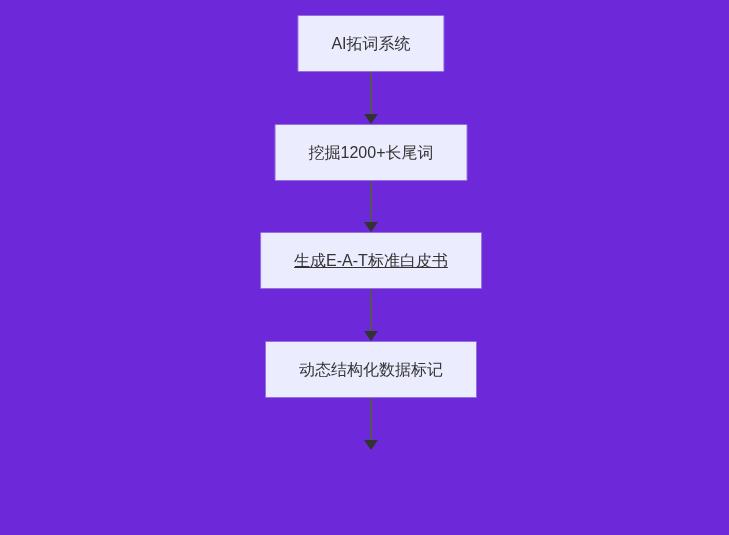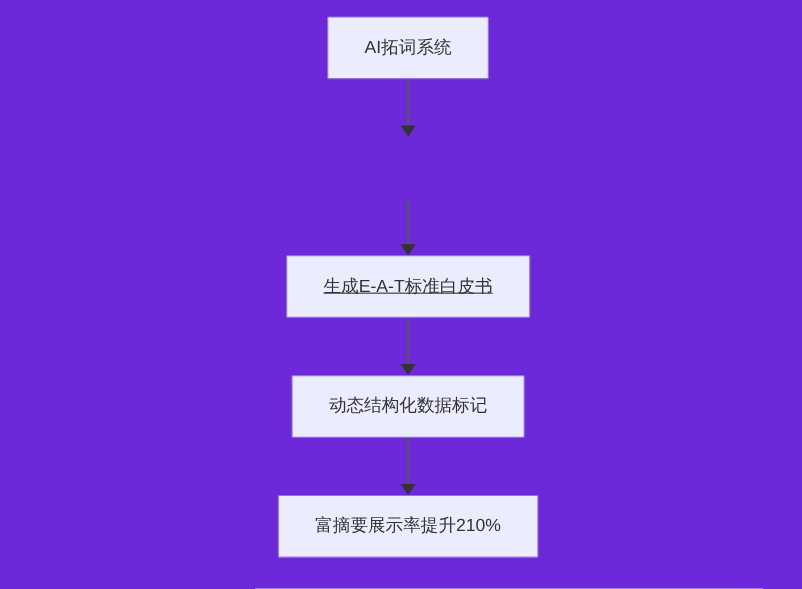--- a/index.html
+++ b/index.html
@@ -79,20 +79,23 @@
 
   <div class="node node-0">
     <span>AI拓词系统</span>
   </div>
 
   <div class="edge edge-0">
     <span class="shaft"></span>
     <span class="head"></span>
   </div>
 
+  <div class="node node-1">
+    <span>挖掘1200+长尾词</span>
+  </div>
 
   <div class="edge edge-1">
     <span class="shaft"></span>
     <span class="head"></span>
   </div>
 
   <div class="node node-2">
     <span>生成E-A-T标准白皮书</span>
   </div>
 
@@ -103,17 +106,14 @@
 
   <div class="node node-3">
     <span>动态结构化数据标记</span>
   </div>
 
   <div class="edge edge-3">
     <span class="shaft"></span>
     <span class="head"></span>
   </div>
 
-  <div class="node node-4">
-    <span>富摘要展示率提升210%</span>
-  </div>
 
 </div>
 
 </body></html>

